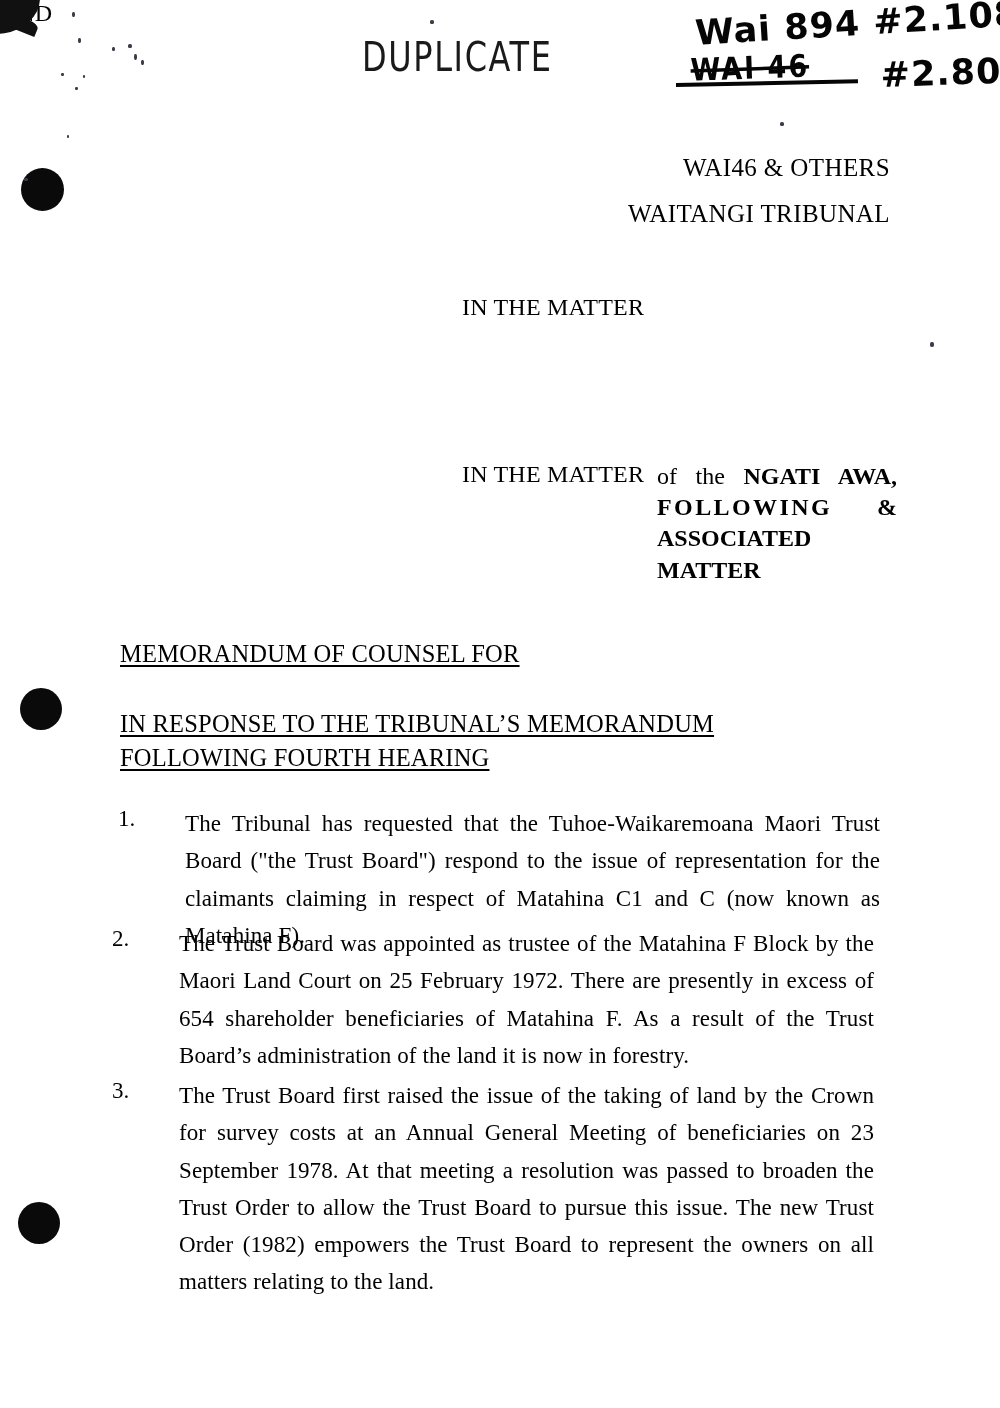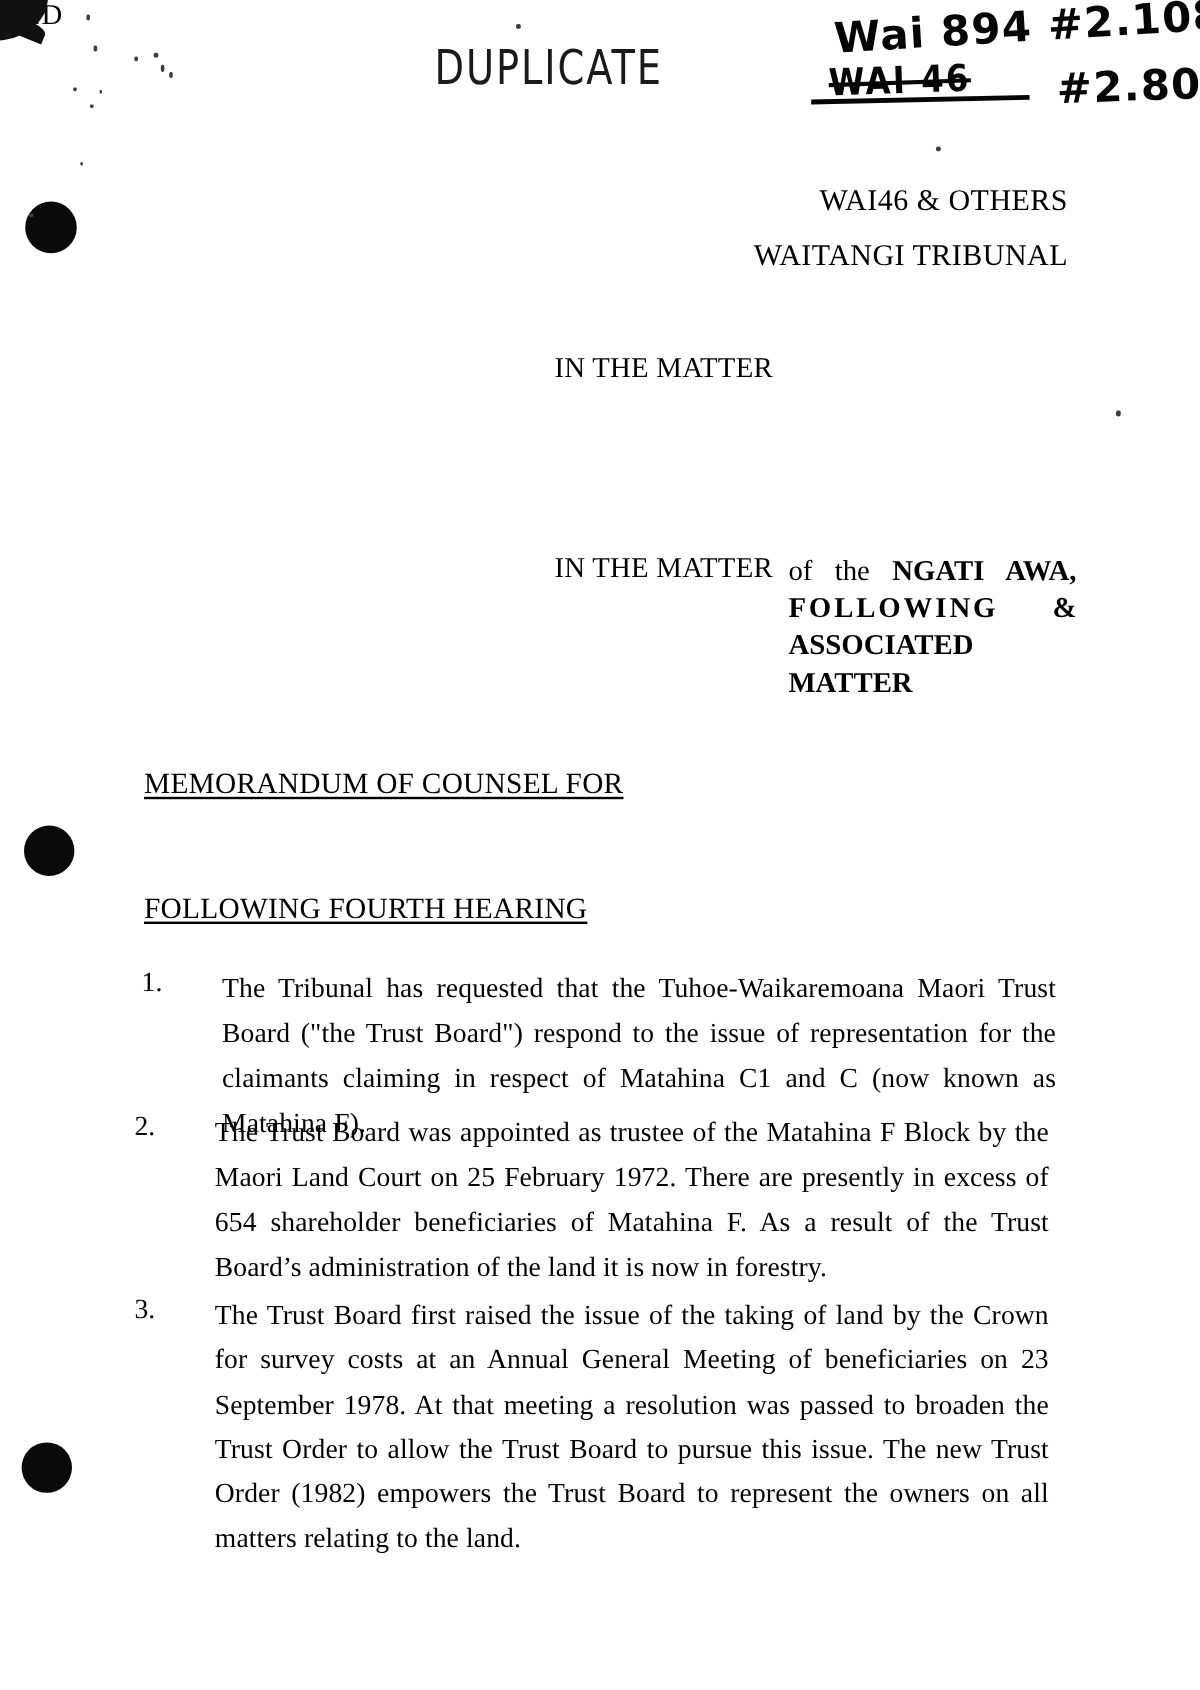--- a/index.html
+++ b/index.html
@@ -250,21 +250,21 @@
       <span>of  the </span><span class="b">NGATI   AWA,</span>
       <span class="b spaced">FOLLOWING</span>
       <span class="b">&amp;</span>
       <span class="b">ASSOCIATED MATTER</span>
     </div>
   </div>
 
   <div class="doc-title">
     <span>MEMORANDUM OF COUNSEL FOR</span><br>
     <br>
-    <br>
+    <span>IN RESPONSE TO THE TRIBUNAL’S MEMORANDUM</span><br>
     <span>FOLLOWING FOURTH HEARING</span>
   </div>
 
   <div class="para para-1">
     <div class="para-num">1.</div>
     <div class="para-text">The Tribunal has requested that the Tuhoe-Waikaremoana Maori Trust Board ("the Trust Board") respond to the issue of representation for the claimants claiming in respect of Matahina C1 and C (now known as Matahina F).</div>
   </div>
 
   <div class="para para-2">
     <div class="para-num">2.</div>

